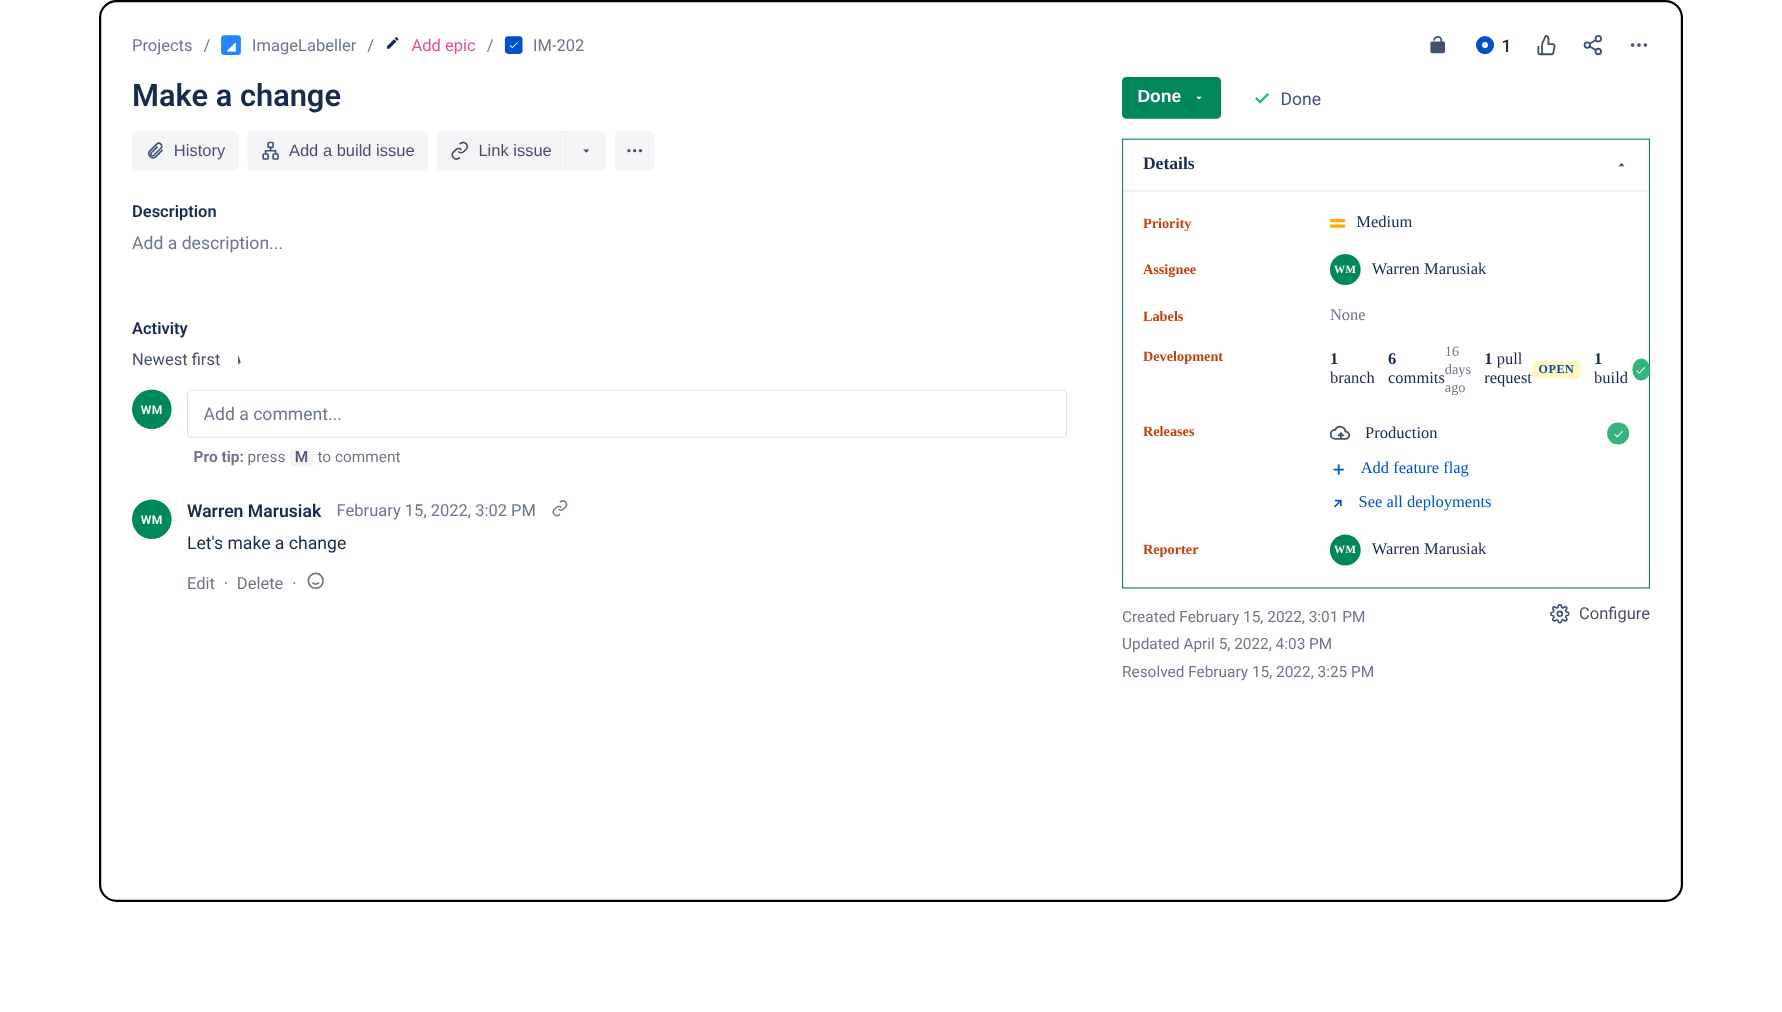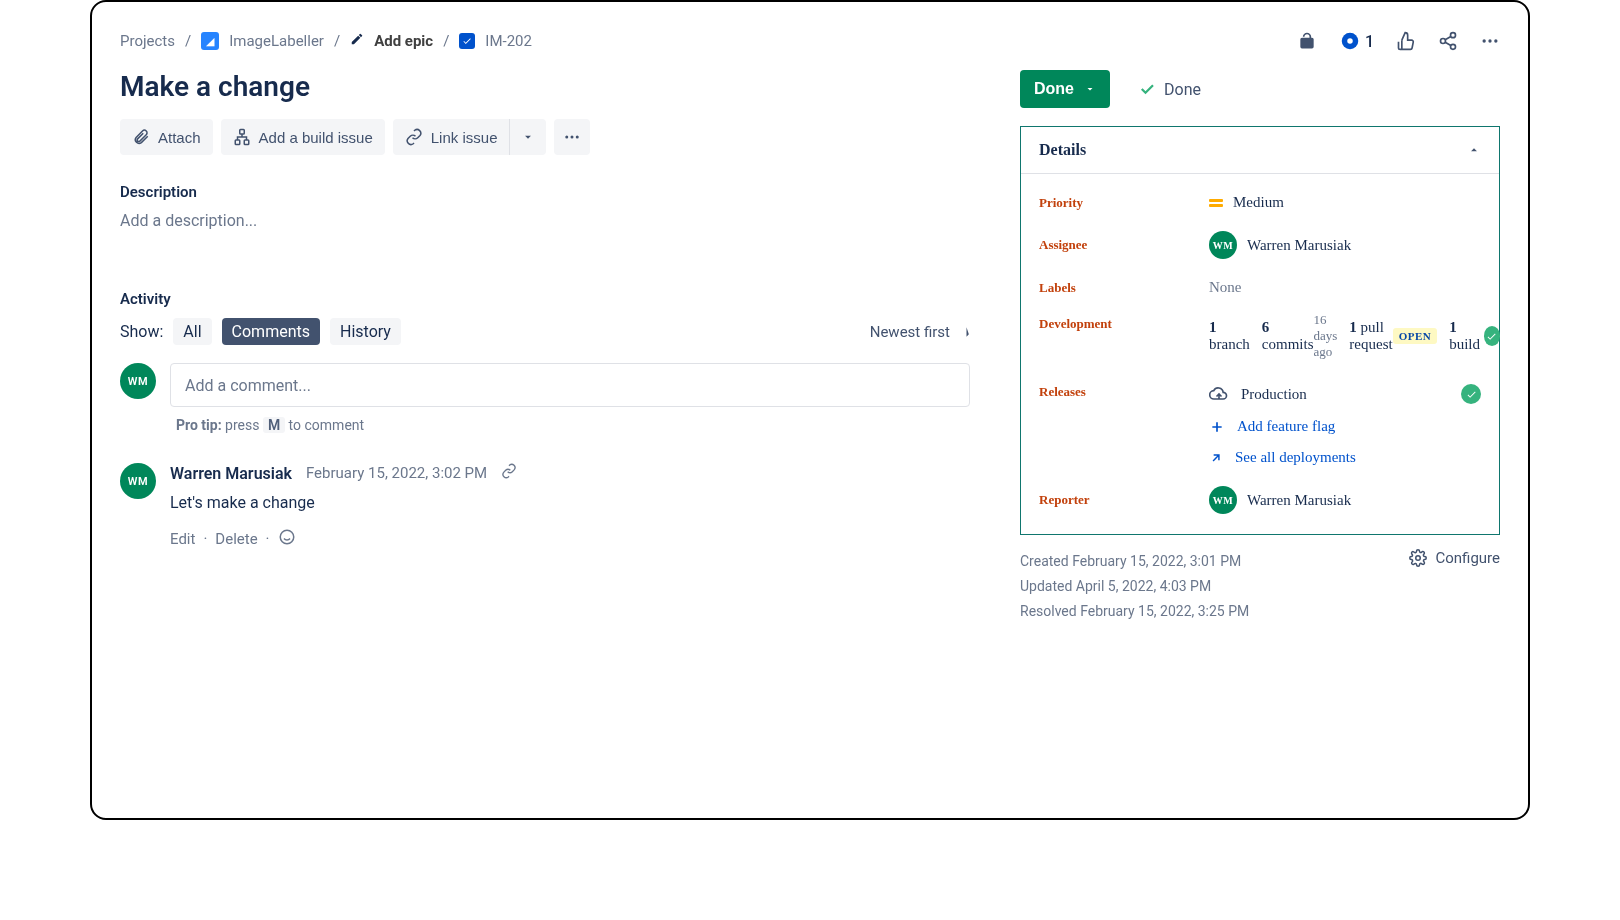--- a/index.html
+++ b/index.html
@@ -3,21 +3,21 @@
 <meta charset="utf-8">
 <style>
 * { box-sizing: border-box; margin: 0; padding: 0; }
 body { font-family: -apple-system, BlinkMacSystemFont, "Segoe UI", Roboto, sans-serif; color:#172B4D; background:#fff; }
 .frame { width:1440px; height:820px; border:2px solid #000; border-radius:16px; margin:0 auto; padding:28px 28px 20px 28px; position:relative; overflow:hidden; }
 .top-row { display:flex; justify-content:space-between; align-items:center; }
 .breadcrumb { display:flex; align-items:center; gap:10px; font-size:15px; }
 .breadcrumb .sep { color:#6B778C; }
 .breadcrumb a { color:#6B778C; text-decoration:none; cursor:pointer; }
 .proj-icon { width:18px; height:18px; background:#2684FF; border-radius:3px; display:inline-flex; align-items:center; justify-content:center; font-size:11px; color:#fff; }
-.add-epic { font-weight:700; color:#404040; }
+.add-epic { font-weight:400; color:#ec4899; }
 .issue-icon { width:16px; height:16px; background:#0052CC; border-radius:3px; display:inline-flex; align-items:center; justify-content:center; }
 .issue-icon svg { width:10px;height:10px;fill:#fff; }
 .top-actions { display:flex; align-items:center; gap:22px; color:#42526E; }
 .action-item { display:flex; align-items:center; gap:4px; cursor:pointer; }
 .cols { display:flex; gap:50px; margin-top:18px; }
 .left { flex:1; min-width:0; }
 .right { width:480px; }
 h1.title { font-size:28px; font-weight:600; margin-bottom:16px; }
 .btnrow { display:flex; gap:8px; align-items:center; }
 .btn { background:#F4F5F7; border:none; border-radius:4px; height:36px; padding:0 12px; font-size:15px; font-weight:500; color:#42526E; display:inline-flex; align-items:center; gap:8px; cursor:pointer; }
@@ -129,21 +129,21 @@
   <div class="cols">
 
     <div class="left">
       <h1 class="title">Make a change</h1>
 
       <div class="btnrow">
         <button class="btn">
           <svg width="18" height="18" viewBox="0 0 24 24" fill="none" stroke="#42526E" stroke-width="2">
               <path d="m21 11-8.5 8.5a5 5 0 0 1-7-7L14 4a3.5 3.5 0 0 1 5 5l-8.5 8.5a2 2 0 0 1-3-3L15 7"></path>
             </svg>
-          <span>Attach</span>
+          <span>History</span>
         </button>
         <button class="btn">
           <svg width="18" height="18" viewBox="0 0 24 24" fill="none" stroke="#42526E" stroke-width="2">
               <rect x="9" y="2" width="6" height="6" rx="1"></rect>
               <rect x="3" y="16" width="6" height="6" rx="1"></rect>
               <rect x="15" y="16" width="6" height="6" rx="1"></rect>
               <path d="M12 8v4M6 16v-4h12v4"></path>
             </svg>
           <span>Add a build issue</span>
         </button>
@@ -166,26 +166,20 @@
               <circle cx="19" cy="12" r="2"></circle>
             </svg>
         </button>
       </div>
 
       <div class="section-h">Description</div>
       <div class="desc-placeholder">Add a description...</div>
 
       <div class="section-h" style="margin-top:60px">Activity</div>
       <div class="activity-row">
-        <div class="show-group">
-          <span>Show:</span>
-          <span class="pill">All</span>
-          <span class="pill active">Comments</span>
-          <span class="pill">History</span>
-        </div>
         <div class="sort">
           <span>Newest first</span>
           <svg width="14" height="14" viewBox="0 0 24 24" fill="#42526E">
               <path d="M3 6h13M3 12h9M3 18h5M18 4v16l4-4m-4 4-4-4"></path>
             </svg>
         </div>
       </div>
 
       <div class="comment-input-row">
         <div class="avatar">WM</div>

